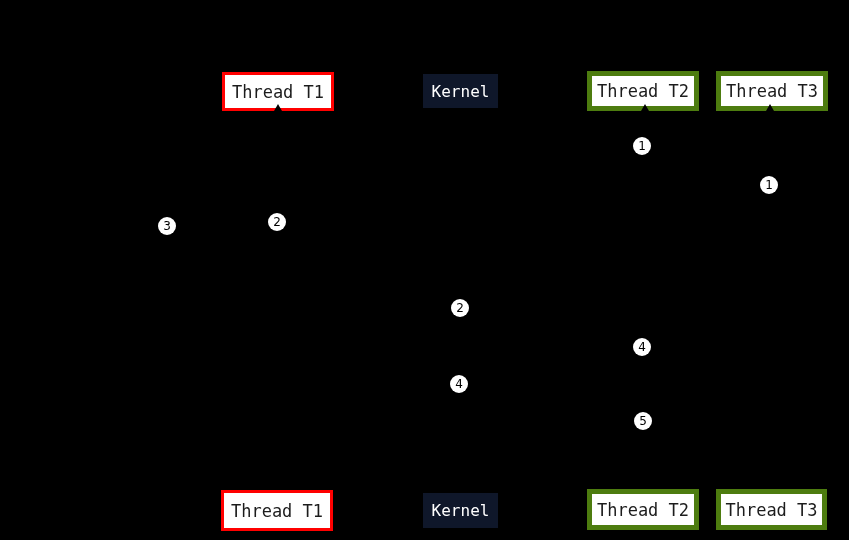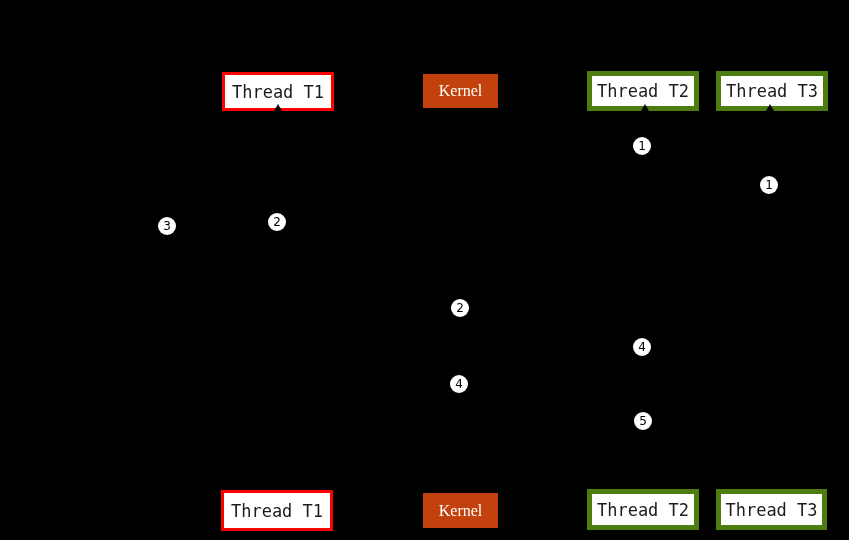--- a/index.html
+++ b/index.html
@@ -22,21 +22,21 @@
     background: #ffffff;
     color: #1c1c1c;
     display: flex;
     align-items: center;
     justify-content: center;
     font-size: 17px;
     white-space: nowrap;
   }
   .box.red-outline   { border: 3px solid #ff0000; }
   .box.blue-outline  { border: 5px solid #4d7c0f; }
-  .box.blue-solid    { background: #c2410c; color: #ffffff; border: none; font-size: 16px; font-family: Liberation Serif, serif; }
+  .box.blue-solid    { background: #0f172a; color: #ffffff; border: none; font-size: 16px; }
   .step {
     position: absolute;
     width: 18px;
     height: 18px;
     border-radius: 50%;
     background: #ffffff;
     color: #000000;
     display: flex;
     align-items: center;
     justify-content: center;

